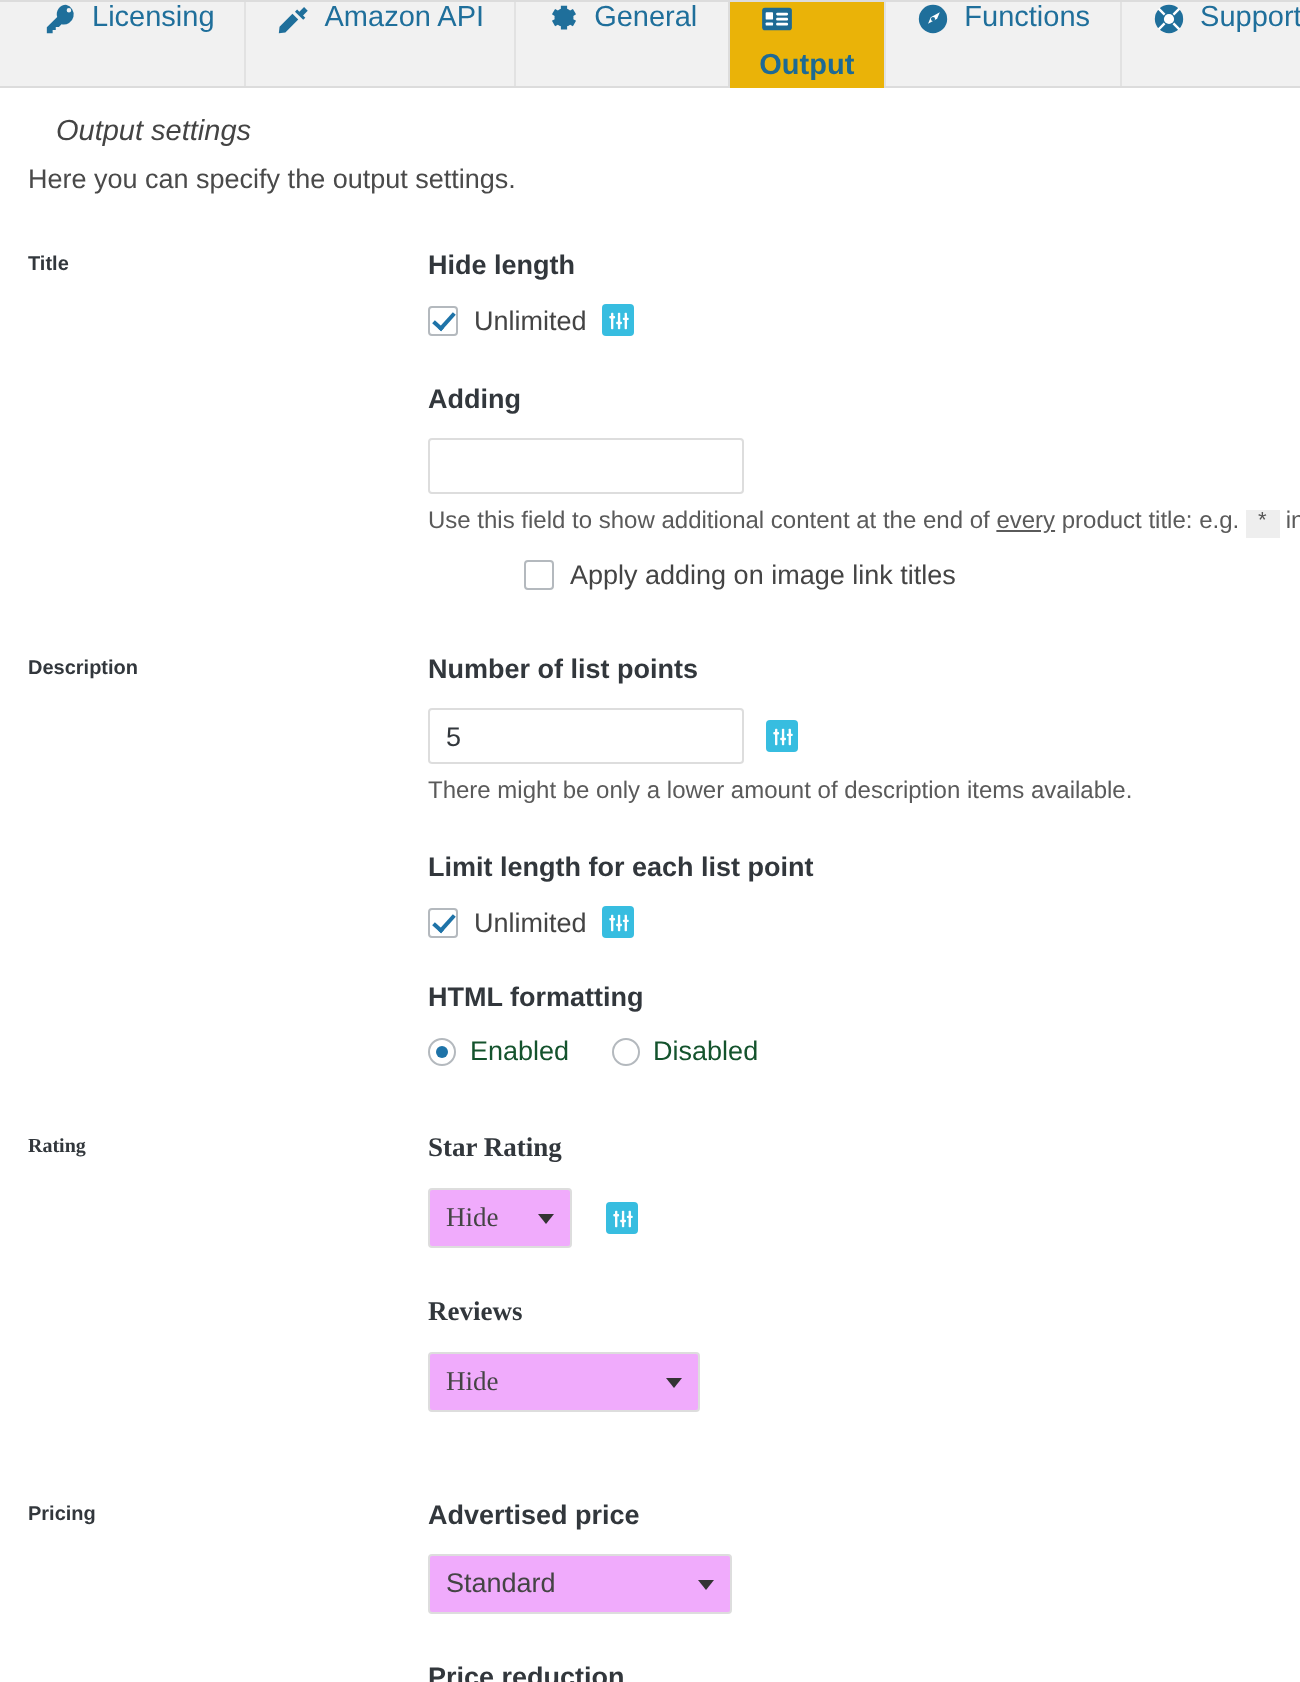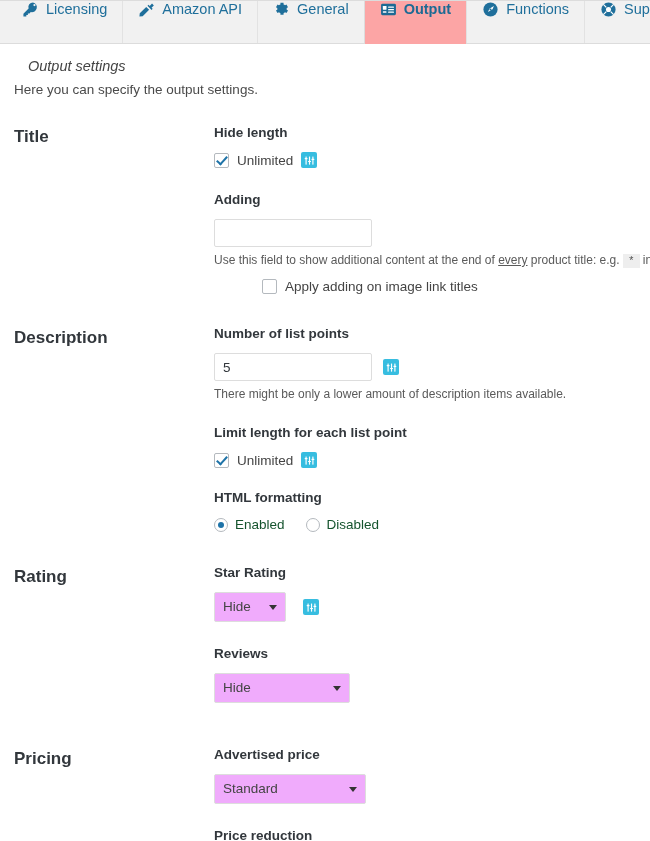--- a/index.html
+++ b/index.html
@@ -37,27 +37,28 @@
     color: #1f6f9b;
     border-left: 1px solid #e2e2e2;
     border-right: 1px solid #e2e2e2;
     margin-left: -1px;
     cursor: pointer;
     background: transparent;
     white-space: nowrap;
   }
   .tab:first-child { border-left: none; }
   .tab.active {
-    background: #fca5a5;
+    background: #eab308;
     color: #1d6a94;
     font-weight: 600;
     border-left: 1px solid #dcdcdc;
     border-right: 1px solid #dcdcdc;
     margin-bottom: -1px;
     padding-bottom: 1px;
+    flex-direction: column;
   }
   .tab .ticon {
     display: inline-flex;
     width: 17px;
     height: 17px;
     flex: 0 0 17px;
     align-items: center;
     justify-content: center;
   }
   .tab .ticon svg { display: block; }
@@ -82,21 +83,21 @@
   .row {
     display: flex;
     align-items: flex-start;
     padding-top: 0;
   }
   .row-label {
     width: 214px;
     flex: 0 0 214px;
     padding-left: 14px;
     box-sizing: border-box;
-    font-size: 17px;
+    font-size: 10px;
     font-weight: bold;
     color: #32373c;
     padding-top: 2px;
   }
   .row-body { flex: 1 1 auto; min-width: 0; }
 
   .fieldlabel {
     font-size: 13.5px;
     font-weight: bold;
     color: #32373c;
@@ -406,21 +407,21 @@
     <div class="radioline">
       <span class="radio on"></span>
       <span class="radio-lbl">Enabled</span>
       <span class="radio"></span>
       <span class="radio-lbl">Disabled</span>
     </div>
 
   </div>
 </div>
 
-<div class="row" style="margin-top:33px;">
+<div class="row" style="margin-top:33px;font-family:Liberation Serif, serif;">
   <div class="row-label">Rating</div>
   <div class="row-body">
 
     <div class="fieldlabel">Star Rating</div>
 
     <div class="inline">
       <span class="selectbox" style="width:72px;">
         <span class="selval">Hide</span>
         <span class="caret"></span>
       </span>

